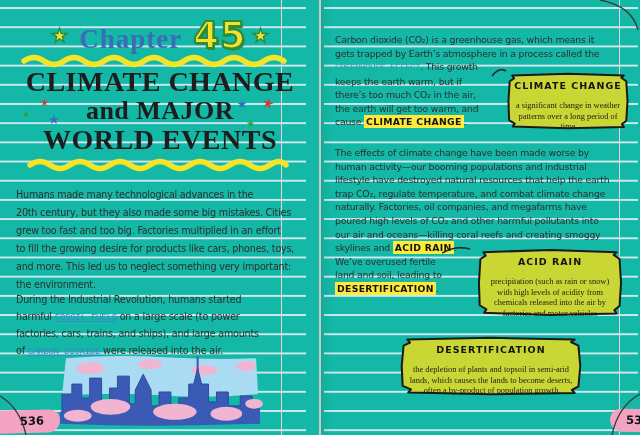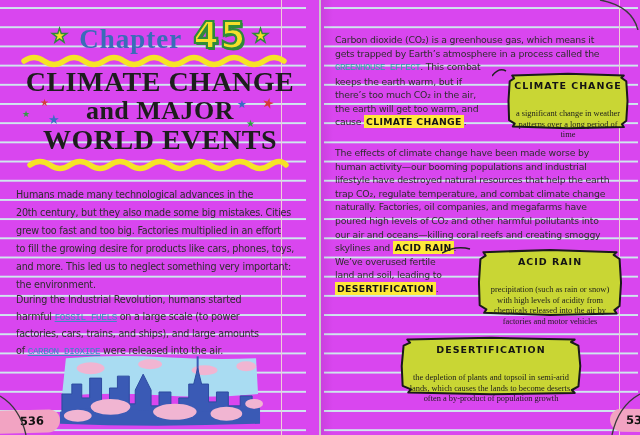--- a/index.html
+++ b/index.html
@@ -1,16 +1,16 @@
 <!DOCTYPE html>
 <html style="--rule-line: #cfe7ee; --margin-line: #f0cdd8; --seam-gray: #c9c9c9; --chapter-blue: #3a6cb8; --number-yellow: #f5e02a; --number-green: #2e8b3a; --squiggle-yellow: #f6e426; --title-black: #1d1d1d; --body-text: #2e2e2e; --vocab-blue: #3d87c5; --vocab-teal: #2ba4a8; --highlight-yellow: #ffe93a; --defbox-green: #c9d634; --defbox-border: #1a1a1a; --tab-pink: #f2a3c2; --star-red: #d63b3b; --star-green: #2f9e44; --star-blue: #3a6cc4; --sky-blue: #a9dcf2; --cloud-pink: #f1b5d2; --building-blue: #3a5ab5;"><head>
 <meta charset="utf-8">
 <style>
   html,body{margin:0;padding:0;background:#fff;}
-  .book{position:relative;width:640px;height:435px;background:#d946ef;overflow:hidden;
+  .book{position:relative;width:640px;height:435px;background:#14b8a6;overflow:hidden;
         font-family:"DejaVu Sans",sans-serif;}
   
   .page{position:absolute;top:0;height:435px;
         background-image:linear-gradient(to bottom,transparent 0 17.6px,var(--rule-line,#cfe7ee) 17.6px 19.2px);
         background-size:306px 19.2px;background-repeat:repeat-y;background-position:0 9px;}
   .page.left{left:0;width:320px;}
   .page.right{left:320px;width:348px;background-position:4px 9px;background-size:314px 19.2px;}
   .seam{position:absolute;left:319px;top:0;width:2px;height:435px;background:var(--seam-gray,#c9c9c9);}
   .seam-shade{position:absolute;left:321px;top:0;width:12px;height:435px;
               background:linear-gradient(to right,rgba(0,0,0,.07),rgba(0,0,0,0));}
@@ -38,21 +38,21 @@
   .left .body-block{font-size:9.6px;letter-spacing:-.2px;line-height:18px;}
   .right .body-block{font-size:9.3px;letter-spacing:-.2px;line-height:13.6px;}
   .v{color:var(--vocab-blue,#3d87c5);font-family:"Liberation Mono",monospace;font-size:.97em;letter-spacing:-.4px;text-decoration:underline;}
   .vt{color:var(--vocab-teal,#2ba4a8);font-family:"Liberation Mono",monospace;font-size:.97em;letter-spacing:-.4px;}
   .hl{font-weight:700;color:#141414;background:var(--highlight-yellow,#ffe93a);padding:1px 2px;letter-spacing:.3px;}
   
   .defbox{position:absolute;}
   .defbox svg{position:absolute;left:0;top:0;width:100%;height:100%;}
   .defbox-inner{position:absolute;left:7px;right:7px;top:5px;bottom:5px;text-align:center;}
   .defbox-title{font-weight:700;font-size:9.5px;letter-spacing:1px;color:#141414;margin-top:3px;}
-  .defbox-def{font-family:"Liberation Serif",serif;font-size:8.4px;line-height:10.6px;color:#1c1c1c;margin-top:18px;}
+  .defbox-def{font-family:"Liberation Serif",serif;font-size:8.4px;line-height:10.6px;color:#1c1c1c;margin-top:10px;}
   
   .tab{position:absolute;background:var(--tab-pink,#f2a3c2);color:#111;font-weight:700;font-size:11.5px;}
   .tab-left{left:-6px;top:410px;width:66px;height:23px;border-radius:4px 14px 16px 6px;
             transform:rotate(-1.5deg);line-height:23px;padding-left:26px;box-sizing:border-box;}
   .tab-right{right:-4px;top:409px;width:62px;height:23px;border-radius:14px 4px 6px 16px;
              transform:rotate(1deg);line-height:23px;padding-left:16px;box-sizing:border-box;}
   .curl{position:absolute;}
   .city{position:absolute;left:56px;top:354px;width:208px;height:72px;}
   .connector{position:absolute;}
 </style>
@@ -135,21 +135,21 @@
   </div>
 
   <div class="page right">
     <div class="margin-line" style="left:299px;"></div>
 
     <div class="body-block" style="left:15px;top:33px;width:298px;">
         <div class="tline"><span>Carbon dioxide (CO₂) is a greenhouse gas, which means it</span></div>
         <div class="tline"><span>gets trapped by Earth’s atmosphere in a process called the</span></div>
       </div>
     <div class="body-block" style="left:15px;top:60px;width:172px;">
-        <div class="tline"><span class="vt">GREENHOUSE EFFECT</span><span>. This combat</span></div>
+        <div class="tline"><span class="vt">GREENHOUSE EFFECT</span><span>. This growth</span></div>
         <div class="tline"><span>keeps the earth warm, but if</span></div>
         <div class="tline"><span>there’s too much CO₂ in the air,</span></div>
         <div class="tline"><span>the earth will get too warm, and</span></div>
         <div class="tline"><span>cause </span><span class="hl">CLIMATE CHANGE</span><span>.</span></div>
       </div>
 
     <svg class="connector" style="left:172px;top:66px;" width="16" height="12" viewBox="0 0 16 12">
       <path d="M0 10 Q7 1 14 5" fill="none" stroke="#222" stroke-width="1.5"></path>
     </svg>
 

